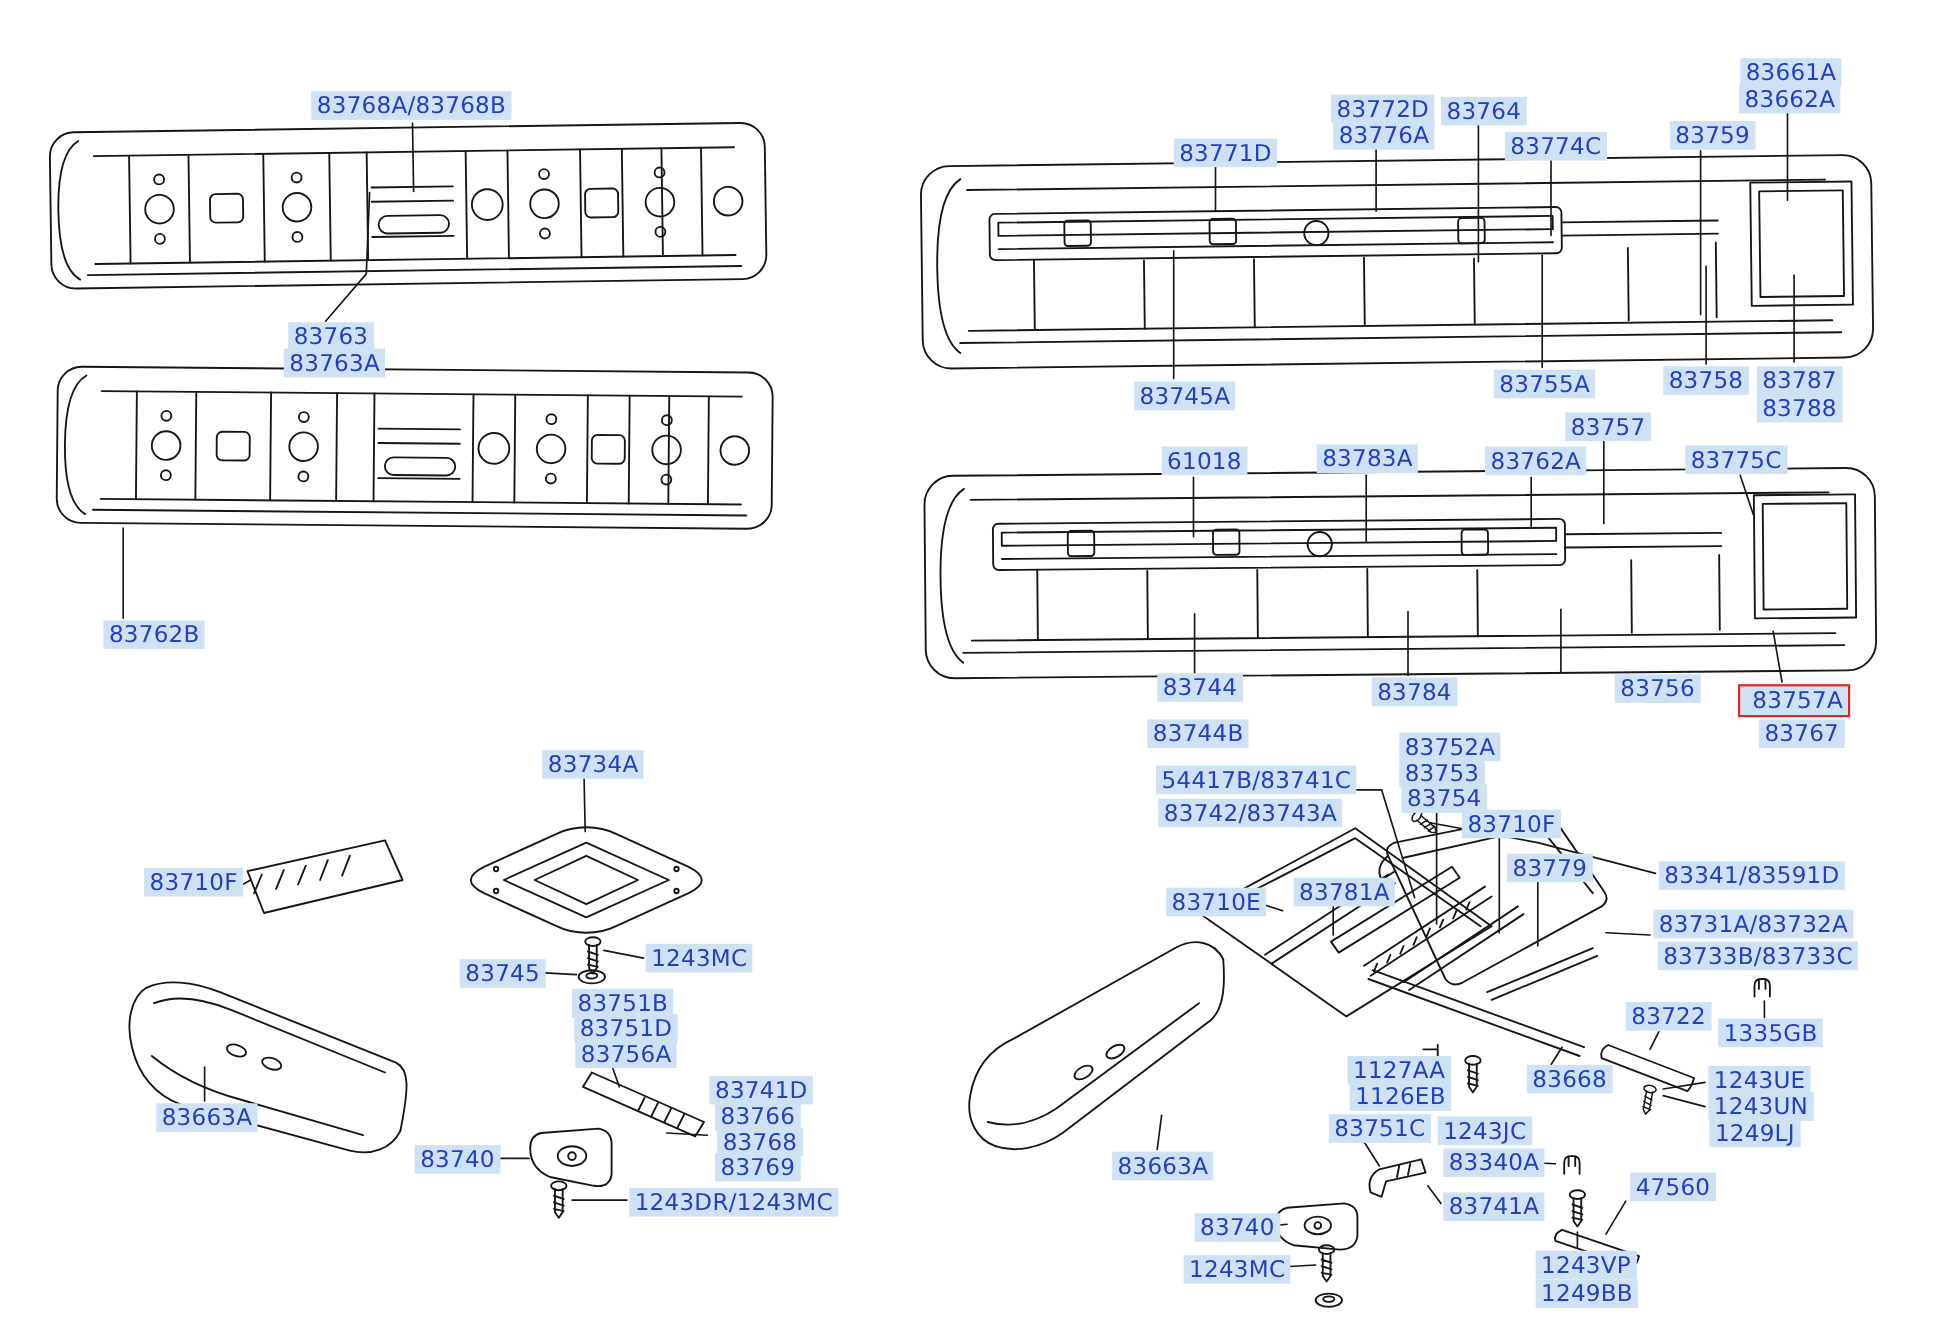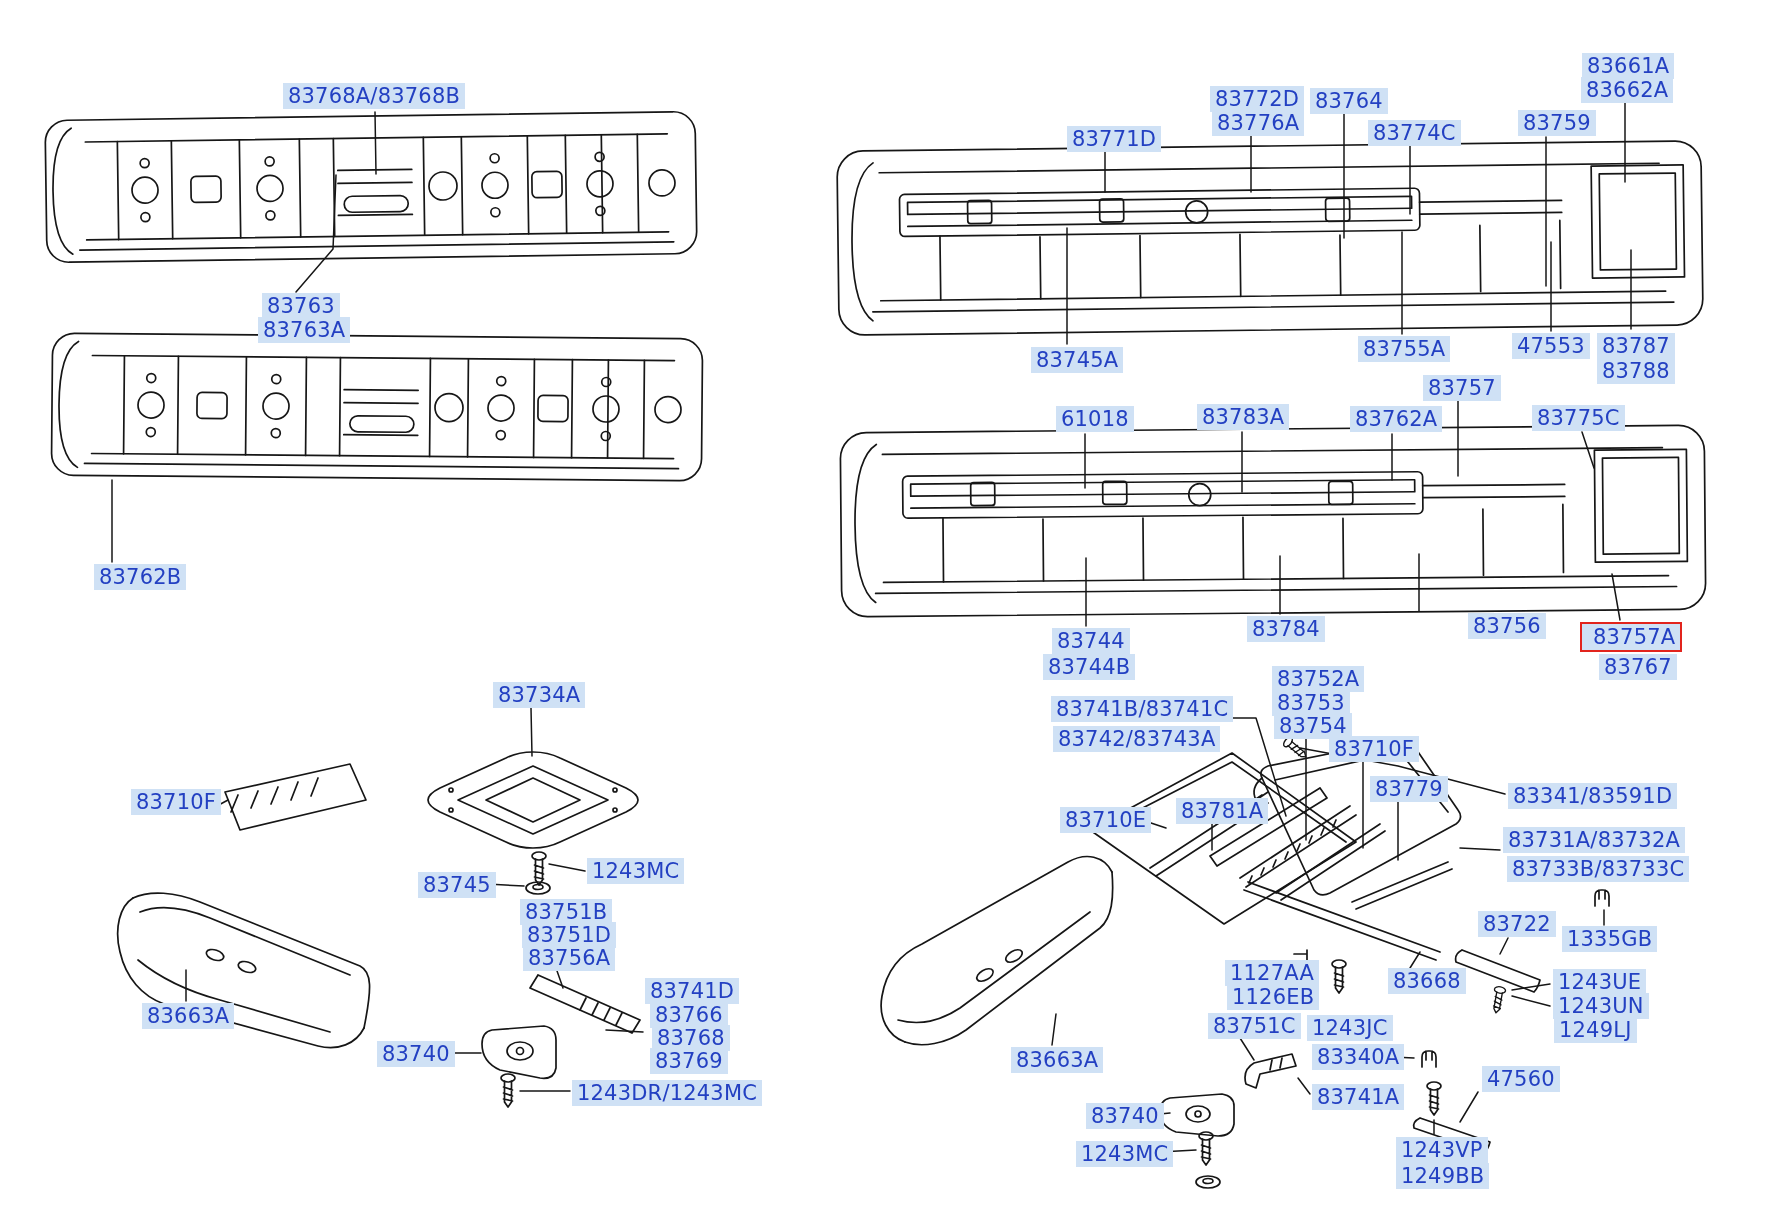--- a/index.html
+++ b/index.html
@@ -247,37 +247,37 @@
 <div class="lbl" style="left:1067px;top:126px">83771D</div>
 <div class="lbl" style="left:1210px;top:86px">83772D</div>
 <div class="lbl" style="left:1212px;top:110px">83776A</div>
 <div class="lbl" style="left:1310px;top:88px">83764</div>
 <div class="lbl" style="left:1368px;top:120px">83774C</div>
 <div class="lbl" style="left:1518px;top:110px">83759</div>
 <div class="lbl" style="left:1582px;top:53px">83661A</div>
 <div class="lbl" style="left:1581px;top:77px">83662A</div>
 <div class="lbl" style="left:1031px;top:347px">83745A</div>
 <div class="lbl" style="left:1358px;top:336px">83755A</div>
-<div class="lbl" style="left:1512px;top:333px">47553</div>
+<div class="lbl" style="left:1512px;top:333px">83758</div>
 <div class="lbl" style="left:1597px;top:333px">83787</div>
 <div class="lbl" style="left:1597px;top:358px">83788</div>
 
 <div class="lbl" style="left:1056px;top:406px">61018</div>
 <div class="lbl" style="left:1197px;top:404px">83783A</div>
 <div class="lbl" style="left:1350px;top:406px">83762A</div>
 <div class="lbl" style="left:1423px;top:375px">83757</div>
 <div class="lbl" style="left:1532px;top:405px">83775C</div>
-<div class="lbl" style="left:1052px;top:628px">83744</div>
+<div class="lbl" style="left:1052px;top:612px">83744</div>
 <div class="lbl" style="left:1043px;top:654px">83744B</div>
 <div class="lbl" style="left:1247px;top:616px">83784</div>
 <div class="lbl" style="left:1468px;top:613px">83756</div>
 <div class="lbl selected" style="left:1582px;top:624px">83757A</div>
 <div class="lbl" style="left:1599px;top:654px">83767</div>
 
-<div class="lbl" style="left:1051px;top:696px">83741B/83741C</div>
+<div class="lbl" style="left:1051px;top:696px">54417B/83741C</div>
 <div class="lbl" style="left:1053px;top:726px">83742/83743A</div>
 <div class="lbl" style="left:1272px;top:666px">83752A</div>
 <div class="lbl" style="left:1272px;top:690px">83753</div>
 <div class="lbl" style="left:1274px;top:713px">83754</div>
 <div class="lbl" style="left:1329px;top:736px">83710F</div>
 <div class="lbl" style="left:1370px;top:776px">83779</div>
 <div class="lbl" style="left:1508px;top:783px">83341/83591D</div>
 <div class="lbl" style="left:1060px;top:807px">83710E</div>
 <div class="lbl" style="left:1176px;top:798px">83781A</div>
 <div class="lbl" style="left:1503px;top:827px">83731A/83732A</div>

